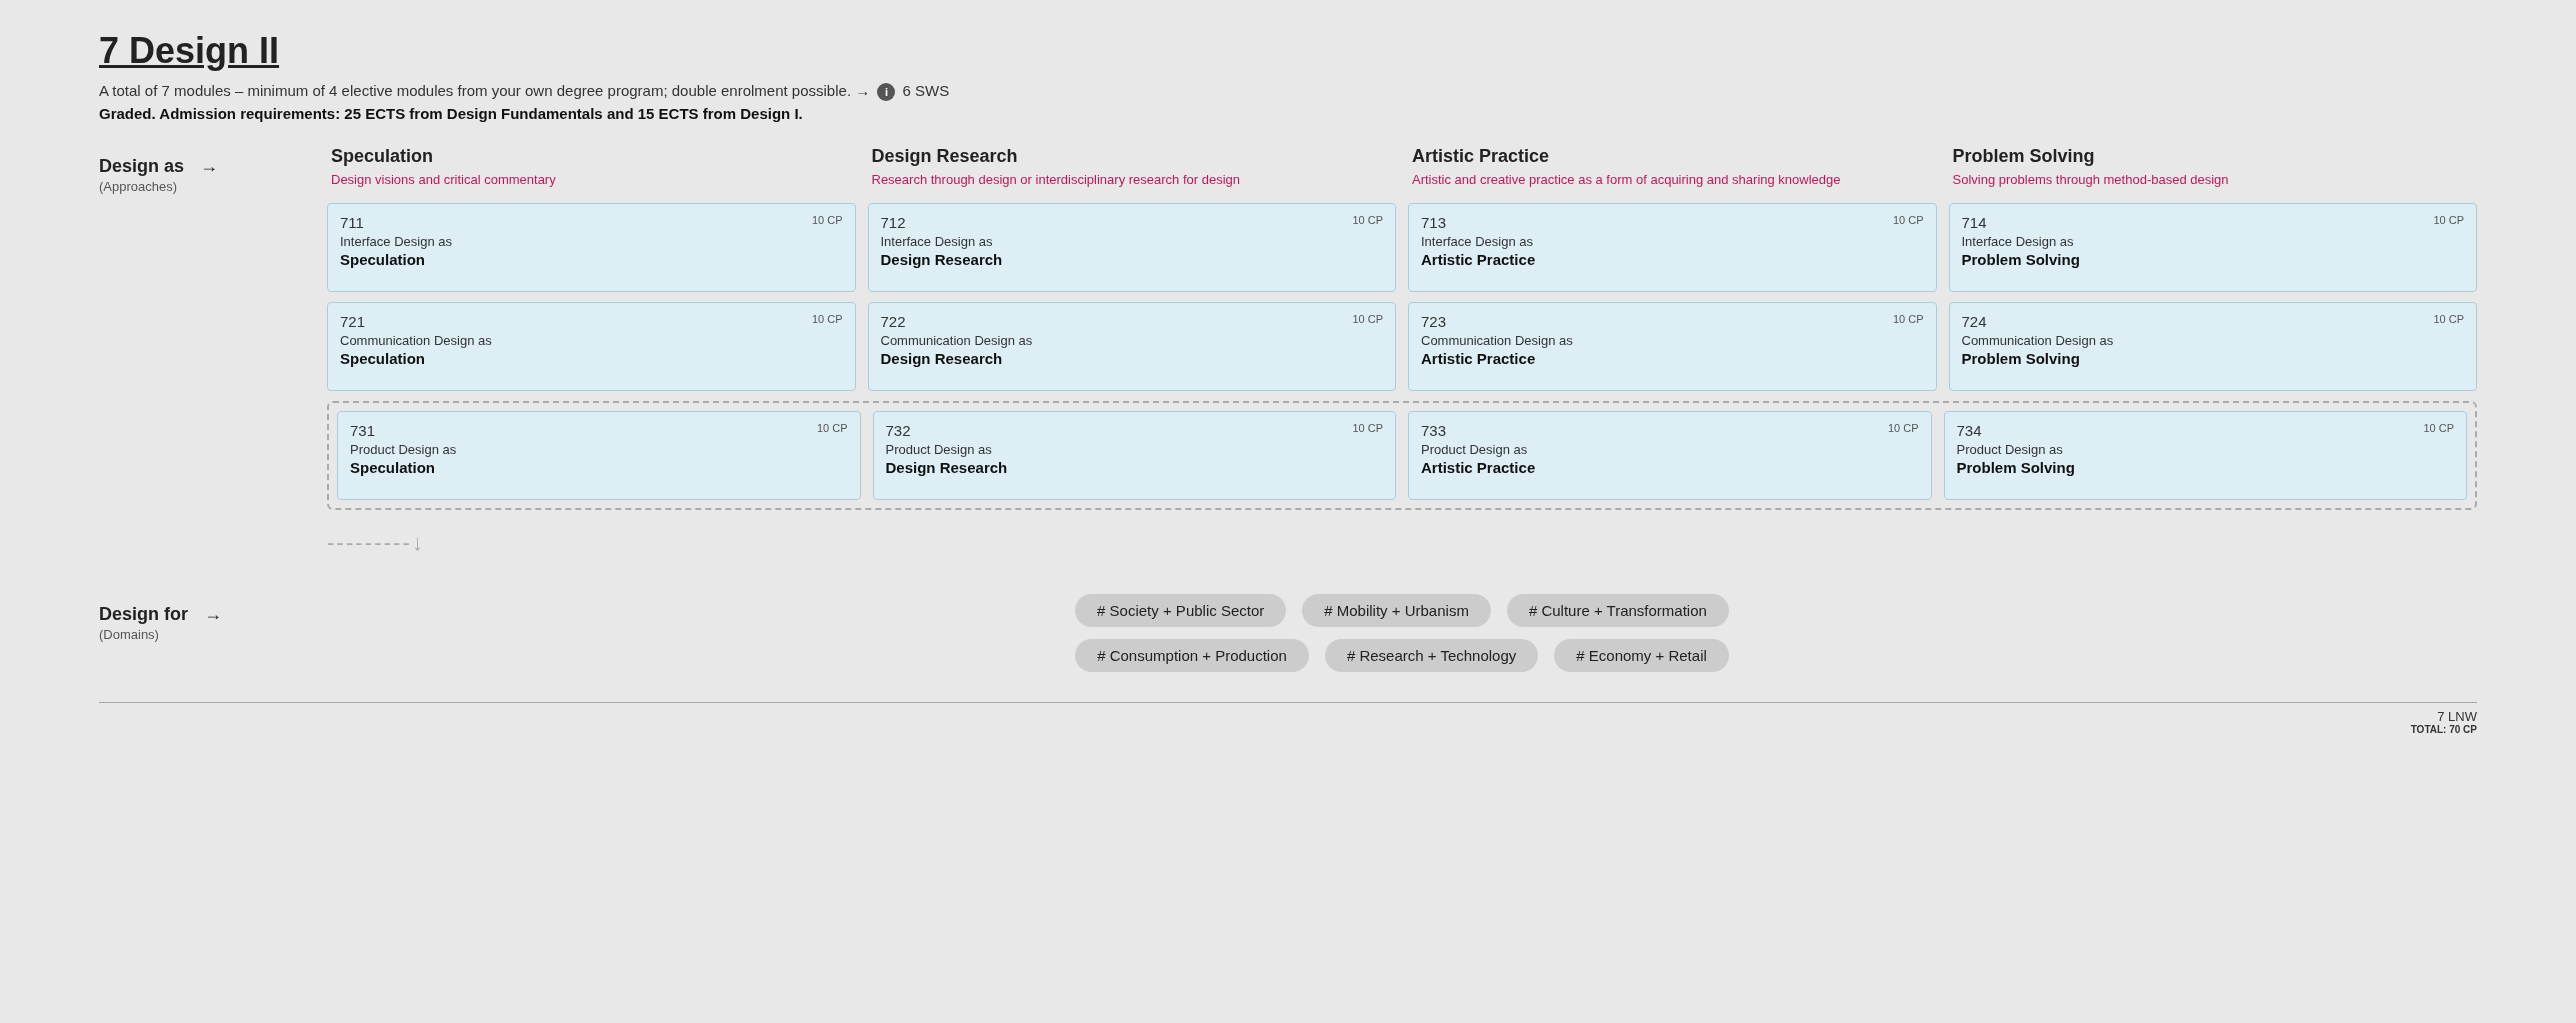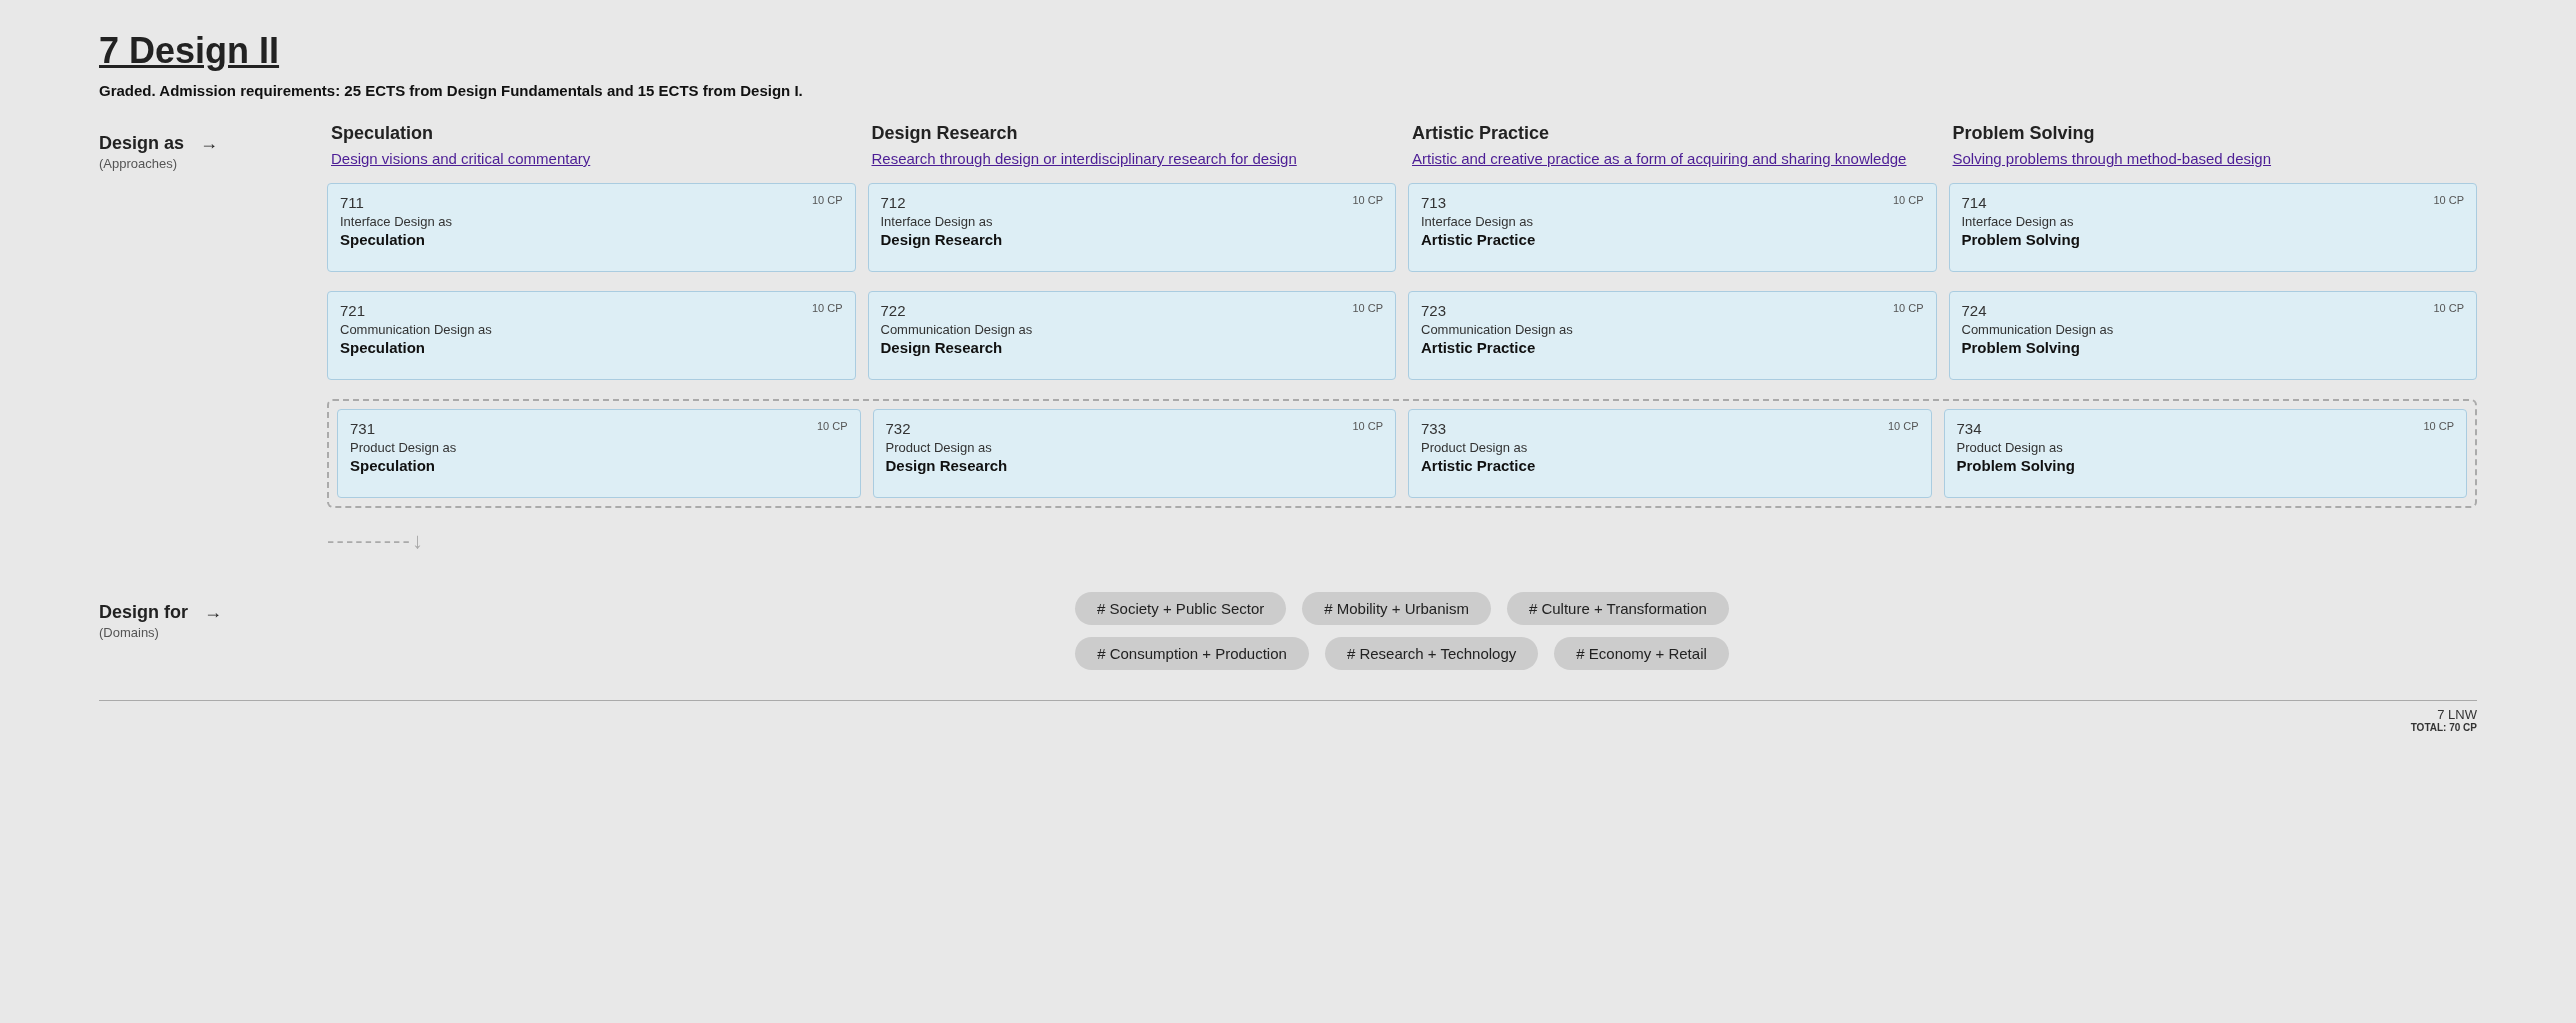--- a/index.html
+++ b/index.html
@@ -91,29 +91,28 @@
     }
     .col-header {
       padding: 0 4px;
     }
     .col-header .col-title {
       font-size: 18px;
       font-weight: bold;
       margin-bottom: 4px;
     }
     .col-header .col-desc {
-      font-size: 15px;
-      color: #4c1d95;
+      font-size: 13px;
+      color: #be185d;
       line-height: 1.4;
-      text-decoration: underline;
     }
     .grid-rows {
       display: flex;
       flex-direction: column;
-      gap: 19px;
+      gap: 10px;
     }
     .grid-row {
       display: grid;
       grid-template-columns: repeat(4, 1fr);
       gap: 12px;
     }
     .module-card {
       background: #ddeef5;
       border: 1.5px solid #aacce0;
       border-radius: 4px;
@@ -185,20 +184,26 @@
       font-size: 10px;
     }
   </style>
 </head>
 <body>
 
 <div class="page">
 
   <div class="title">7 Design II</div>
 
+  <div class="subtitle">
+    <span>A total of 7 modules – minimum of 4 elective modules from your own degree program; double enrolment possible.</span>
+    <span>→</span>
+    <span class="info-icon">i</span>
+    <span>6 SWS</span>
+  </div>
   <div class="subtitle-bold">Graded. Admission requirements: 25 ECTS from Design Fundamentals and 15 ECTS from Design I.</div>
 
   <div class="main-layout">
 
     <div class="design-as-section">
 
       <div class="left-label">
         <div class="label-main">
           <span>Design as</span>
           <span class="arrow">→</span>

